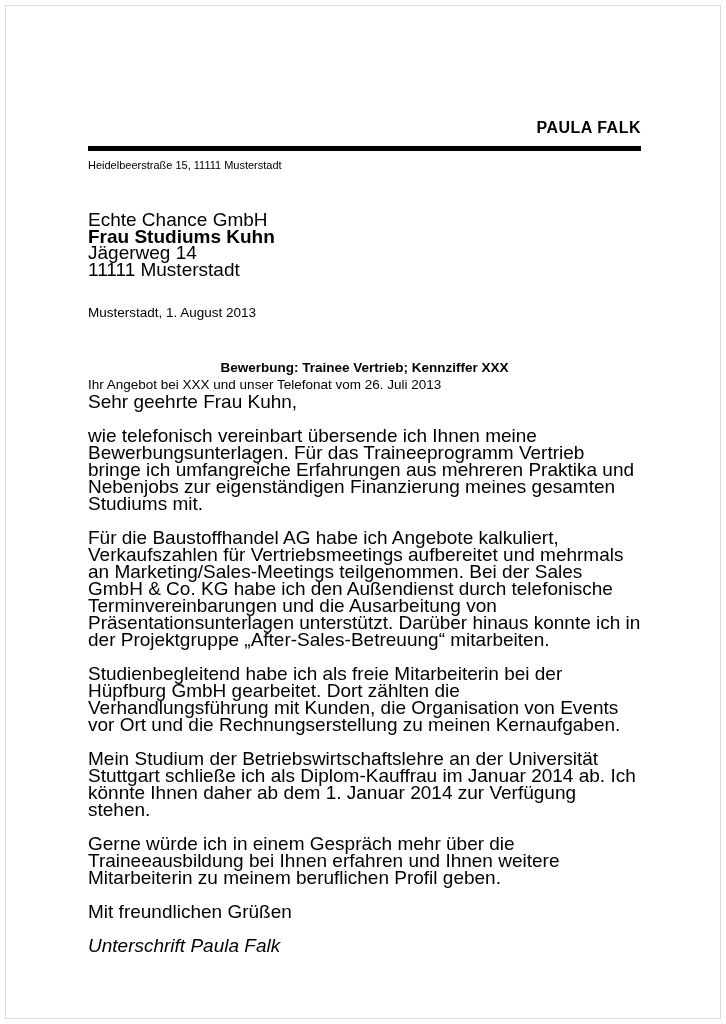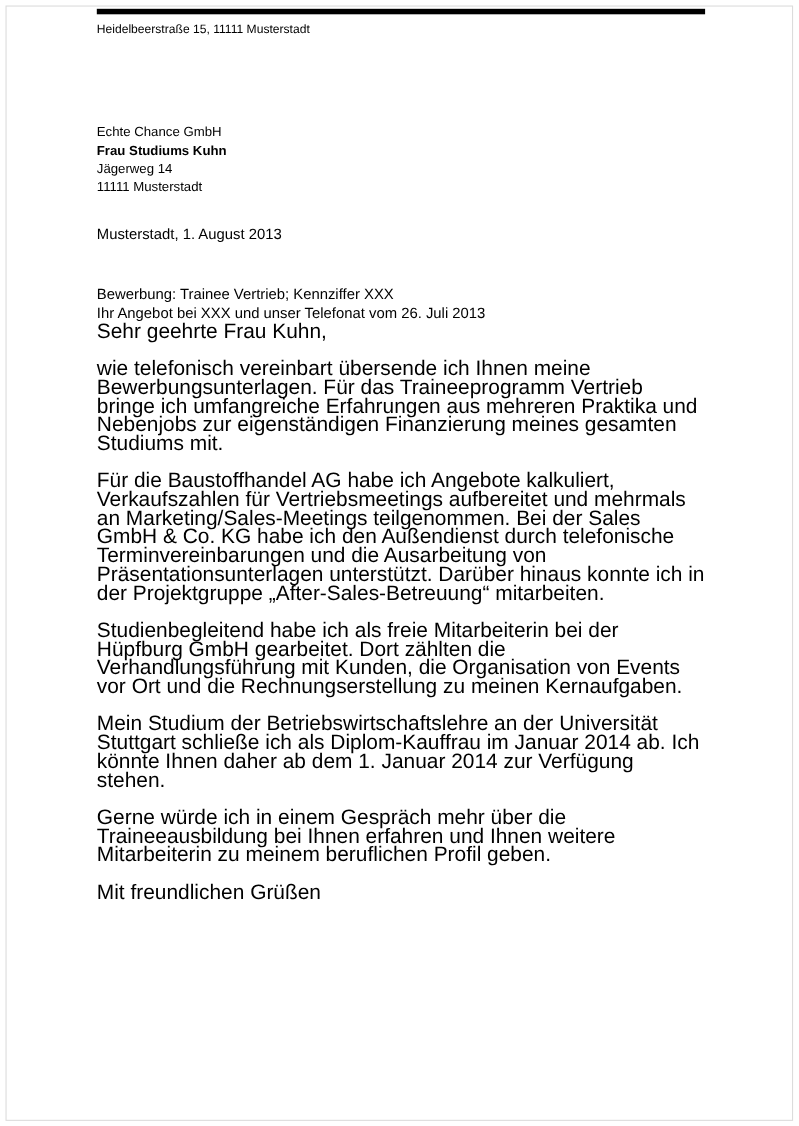--- a/index.html
+++ b/index.html
@@ -41,37 +41,37 @@
     height: 5px;
     background: #000000;
     width: 100%;
   }
   .sender-contact {
     margin-top: 6px;
     font-size: 11px;
     line-height: 17px;
   }
   .recipient {
-    margin-top: 76px;
-    font-size: 12px;
+    margin-top: 38px;
+    font-size: 19px;
     line-height: 16.5px;
   }
   .recipient .bold { font-weight: bold; }
   .date-line {
     margin-top: 26px;
     text-align: left;
     font-size: 13.5px;
     line-height: 17px;
   }
   .subject-block {
     margin-top: 38px;
     font-size: 13.5px;
     line-height: 17px;
   }
-  .subject-block .subject { font-weight: normal; }
+  .subject-block .subject { font-weight: bold; text-align: center; }
   .body-text {
     font-size: 19px;
     line-height: 17px;
   }
   .body-text p {
     margin: 0 0 17px 0;
   }
   .salutation { margin-top: 17px; }
   .closing { margin-top: 0; }
   .signature {
@@ -80,20 +80,21 @@
   }
   [data-interactable="false"] { cursor: default; }
 </style>
 </head>
 <body>
 
 <div class="page-frame" data-interactable="false"></div>
 
 <div class="page" data-interactable="false">
 
+  <div class="sender-name" data-interactable="false">PAULA FALK</div>
 
   <div class="header-rule" data-interactable="false"></div>
 
   <div class="sender-contact" data-interactable="false">
     <div data-interactable="false">Heidelbeerstraße 15, 11111 Musterstadt</div>
   </div>
 
   <div class="recipient" data-interactable="false">
     <div data-interactable="false">Echte Chance GmbH</div>
     <div class="bold" data-interactable="false">Frau Studiums Kuhn</div>
@@ -116,15 +117,16 @@
     <p data-interactable="false">Für die Baustoffhandel AG habe ich Angebote kalkuliert, Verkaufszahlen für Vertriebsmeetings aufbereitet und mehrmals an Marketing/Sales-Meetings teilgenommen. Bei der Sales GmbH &amp; Co. KG habe ich den Außendienst durch telefonische Terminvereinbarungen und die Ausarbeitung von Präsentationsunterlagen unterstützt. Darüber hinaus konnte ich in der Projektgruppe „After-Sales-Betreuung“ mitarbeiten.</p>
 
     <p data-interactable="false">Studienbegleitend habe ich als freie Mitarbeiterin bei der Hüpfburg GmbH gearbeitet. Dort zählten die Verhandlungsführung mit Kunden, die Organisation von Events vor Ort und die Rechnungserstellung zu meinen Kernaufgaben.</p>
 
     <p data-interactable="false">Mein Studium der Betriebswirtschaftslehre an der Universität Stuttgart schließe ich als Diplom-Kauffrau im Januar 2014 ab. Ich könnte Ihnen daher ab dem 1. Januar 2014 zur Verfügung stehen.</p>
 
     <p data-interactable="false">Gerne würde ich in einem Gespräch mehr über die Traineeausbildung bei Ihnen erfahren und Ihnen weitere Mitarbeiterin zu meinem beruflichen Profil geben.</p>
 
     <p class="closing" data-interactable="false">Mit freundlichen Grüßen</p>
 
+    <p class="signature" data-interactable="false">Unterschrift Paula Falk</p>
   </div>
 
 </div>
 
 </body></html>

